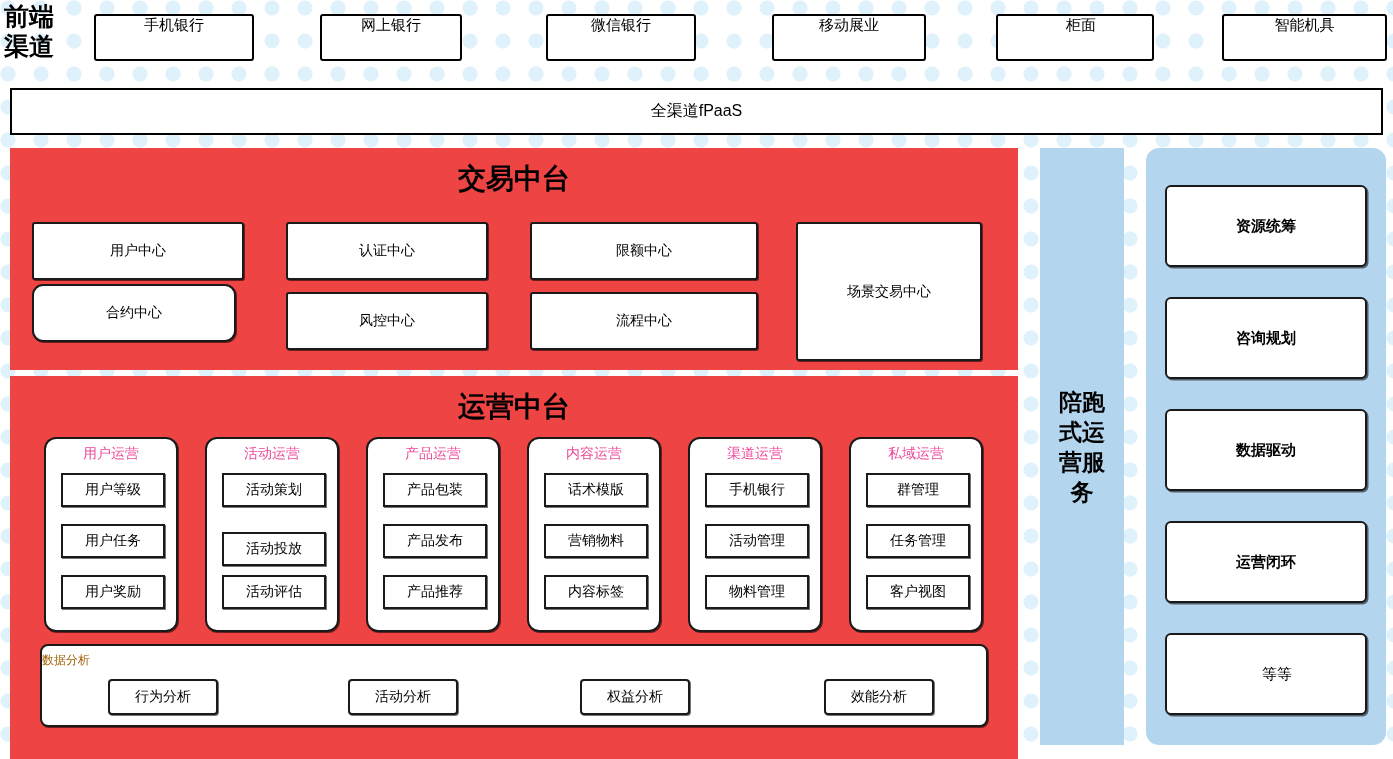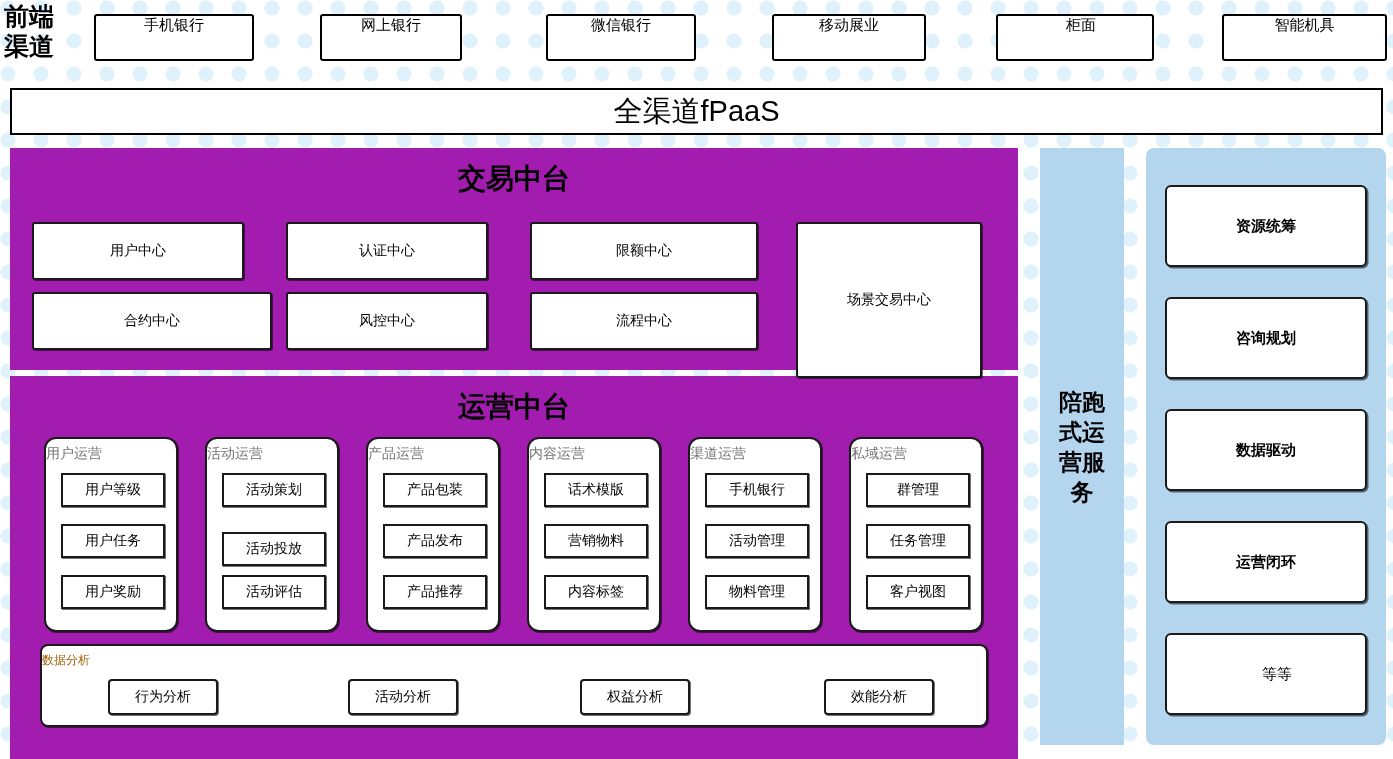--- a/index.html
+++ b/index.html
@@ -63,29 +63,29 @@
   #fpaas {
     position: absolute;
     left: 10px; top: 88px;
     width: 1373px; height: 47px;
     background: #ffffff;
     border: 2px solid #000000;
     box-sizing: border-box;
     display: flex;
     align-items: center;
     justify-content: center;
-    font-size: 29px;
+    font-size: 16px;
     color: #000;
     z-index: 3;
   }
 
   
   .blue-panel {
     position: absolute;
-    background: #a21caf;
+    background: #ef4444;
     box-sizing: border-box;
     z-index: 3;
   }
   #trade-panel { left: 10px; top: 148px; width: 1008px; height: 222px; }
   #ops-panel   { left: 10px; top: 376px; width: 1008px; height: 407px; }
   .panel-title {
     position: absolute;
     left: 0; right: 0;
     text-align: center;
     font-family: "Liberation Serif", "DejaVu Serif", serif;
@@ -119,23 +119,23 @@
     background: #ffffff;
     border: 2px solid #1a1a1a;
     border-radius: 12px;
     box-sizing: border-box;
     box-shadow: 1px 1px 0 rgba(0,0,0,0.55);
     z-index: 4;
   }
   .ops-group-title {
     position: absolute;
     left: 0; right: 0; top: 6px;
-    text-align: left;
+    text-align: center;
     font-size: 14px;
-    color: #737373;
+    color: #ec4899;
   }
   .ops-item {
     position: absolute;
     left: 15px;
     width: 104px;
     height: 34px;
     background: #ffffff;
     border: 2px solid #1a1a1a;
     border-radius: 0;
     box-sizing: border-box;
@@ -203,21 +203,21 @@
     color: #000;
     word-break: break-all;
   }
 
   
   #right-panel {
     position: absolute;
     left: 1146px; top: 148px;
     width: 240px; height: 597px;
     background: #B4D5EE;
-    border-radius: 8px;
+    border-radius: 13px;
     z-index: 3;
   }
   .right-card {
     position: absolute;
     left: 19px;
     width: 202px;
     height: 82px;
     background: #ffffff;
     border: 2px solid #1a1a1a;
     border-radius: 6px;
@@ -314,30 +314,30 @@
     </div>
     <div class="wbox layer" style="left: 32px; top: 222px; width: 212px; height: 58px; z-index: 5;">
       <span>用户中心</span>
     </div>
     <div class="wbox layer" style="left: 286px; top: 222px; width: 202px; height: 58px; z-index: 5;">
       <span>认证中心</span>
     </div>
     <div class="wbox layer" style="left: 530px; top: 222px; width: 228px; height: 58px; z-index: 5;">
       <span>限额中心</span>
     </div>
-    <div class="wbox layer" style="left: 32px; top: 292px; width: 240px; height: 58px; z-index: 5;">
+    <div class="wbox layer" style="left: 32px; top: 284px; width: 204px; height: 58px; z-index: 5; border-radius: 11px;">
       <span>合约中心</span>
     </div>
     <div class="wbox layer" style="left: 286px; top: 292px; width: 202px; height: 58px; z-index: 5;">
       <span>风控中心</span>
     </div>
     <div class="wbox layer" style="left: 530px; top: 292px; width: 228px; height: 58px; z-index: 5;">
       <span>流程中心</span>
     </div>
-    <div class="wbox layer" style="left: 796px; top: 222px; width: 186px; height: 156px; z-index: 5;">
+    <div class="wbox layer" style="left: 796px; top: 222px; width: 186px; height: 139px; z-index: 5;">
       <span>场景交易中心</span>
     </div>
     <div class="ops-group" style="left: 44px;">
       <div class="ops-group-title">用户运营</div>
       <div class="ops-item" style="top: 34px;">
         <span>用户等级</span>
       </div>
       <div class="ops-item" style="top: 85px;">
         <span>用户任务</span>
       </div>

